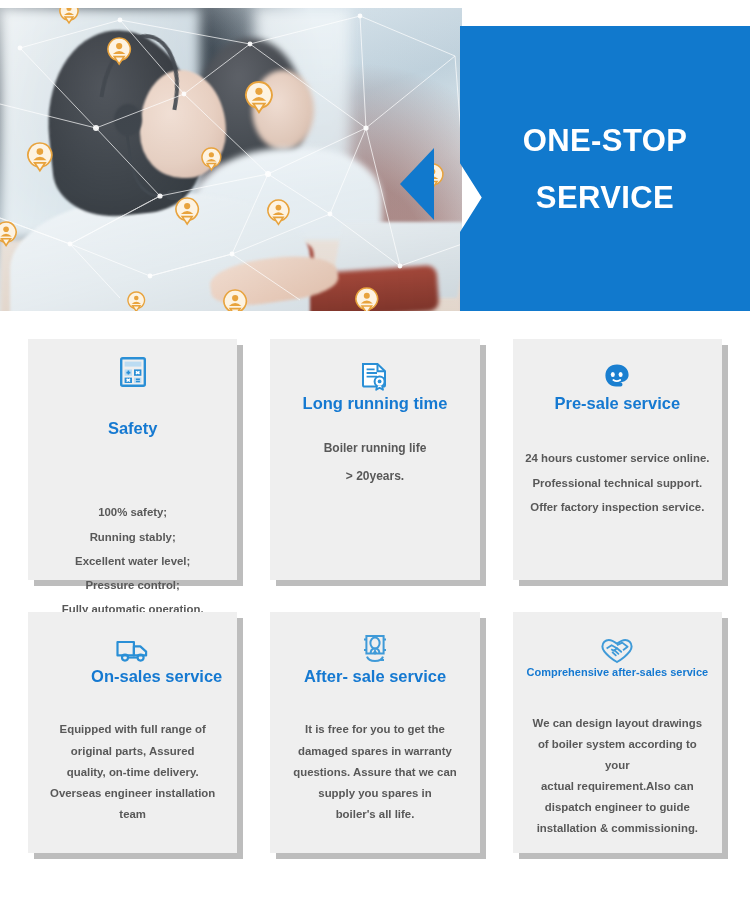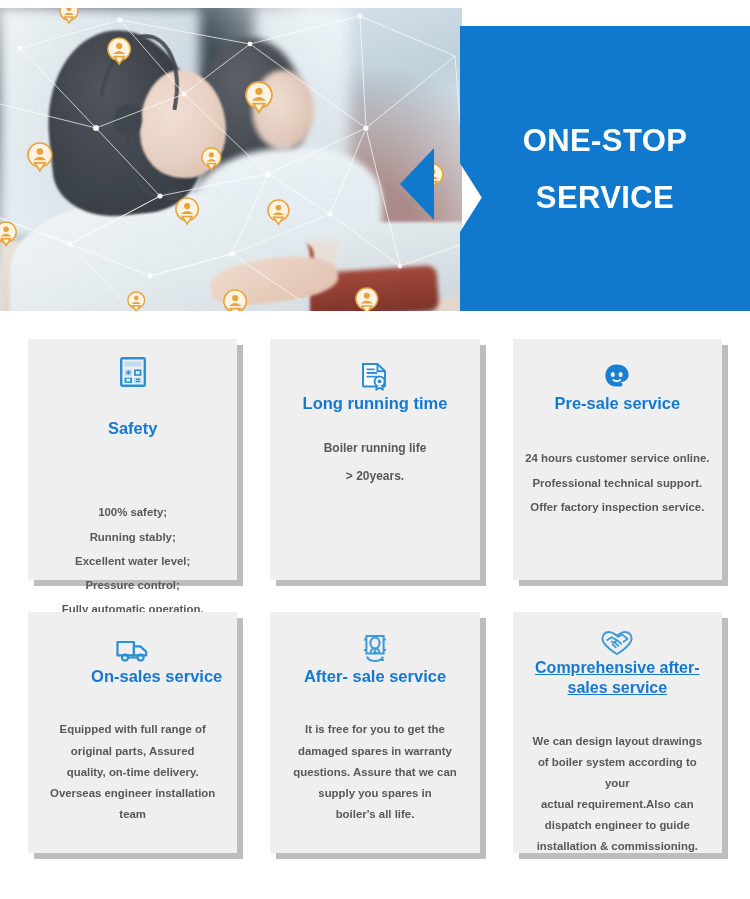--- a/index.html
+++ b/index.html
@@ -213,21 +213,21 @@
   }
   .card-icon svg { display: block; }
   .card-title {
     color: #1579d1;
     font-size: 16.5px;
     font-weight: bold;
     text-align: center;
     line-height: 1.24;
     margin-bottom: 6px;
   }
-  .card-title.small { font-size: 16px; text-decoration: underline; }
+  .card-title.small { font-size: 11px; }
   .card-body {
     color: #585858;
     font-size: 11.4px;
     font-weight: bold;
     text-align: center;
     line-height: 2.12;
     margin-top: 27px;
   }
   .card-body.loose { line-height: 2.12; }
   .card-body.tight { line-height: 1.85; }

